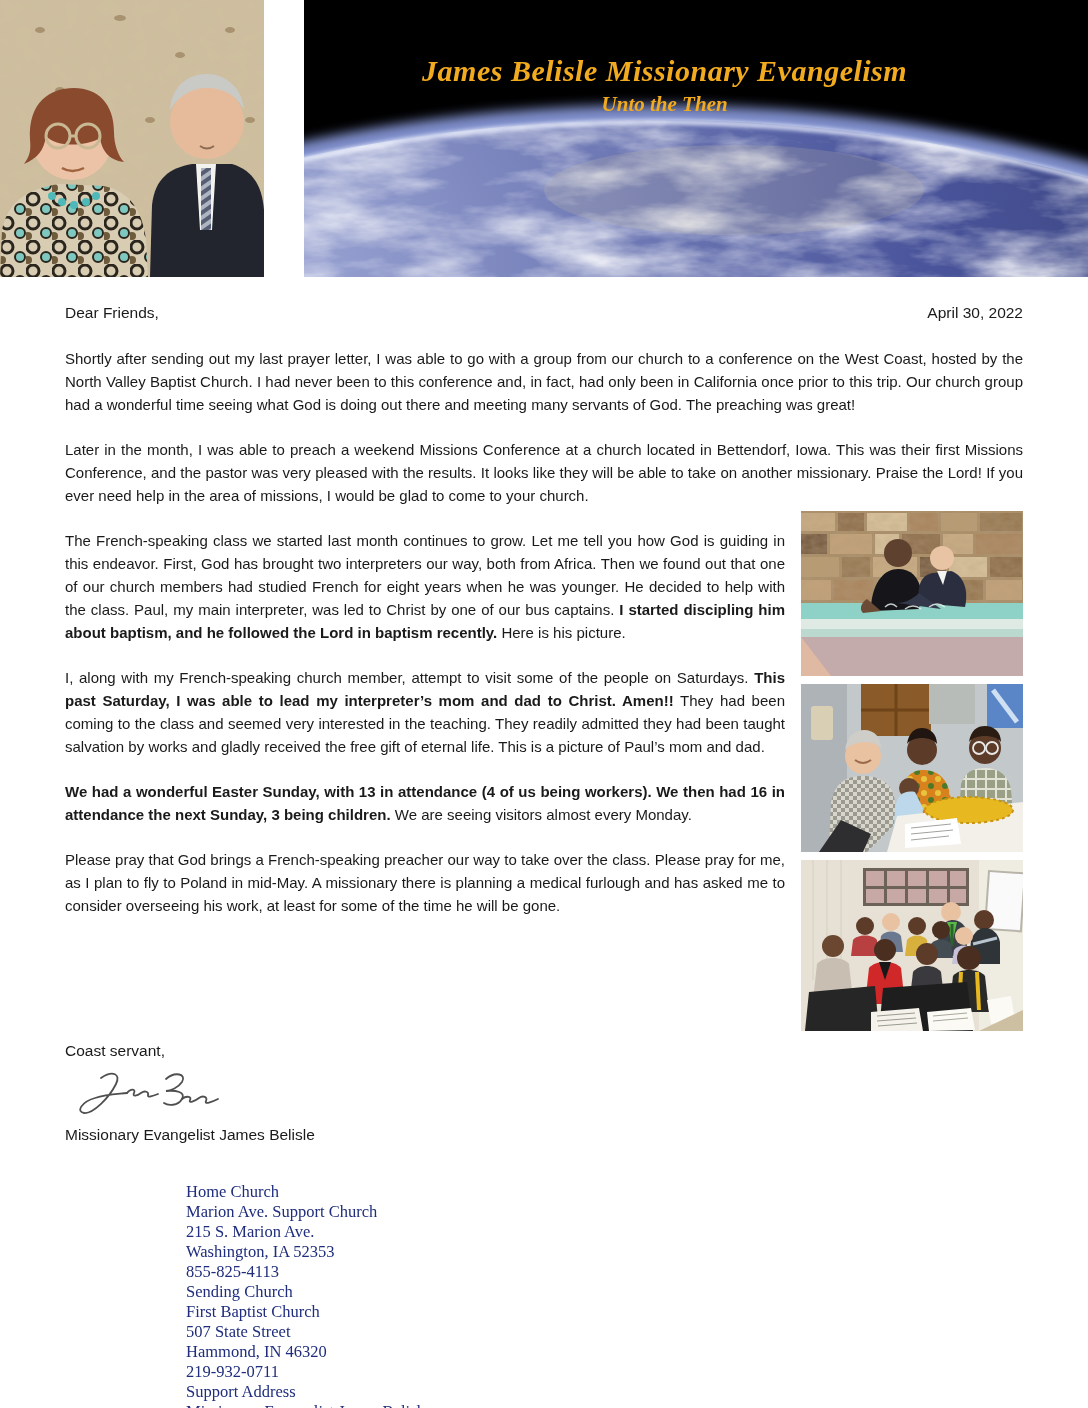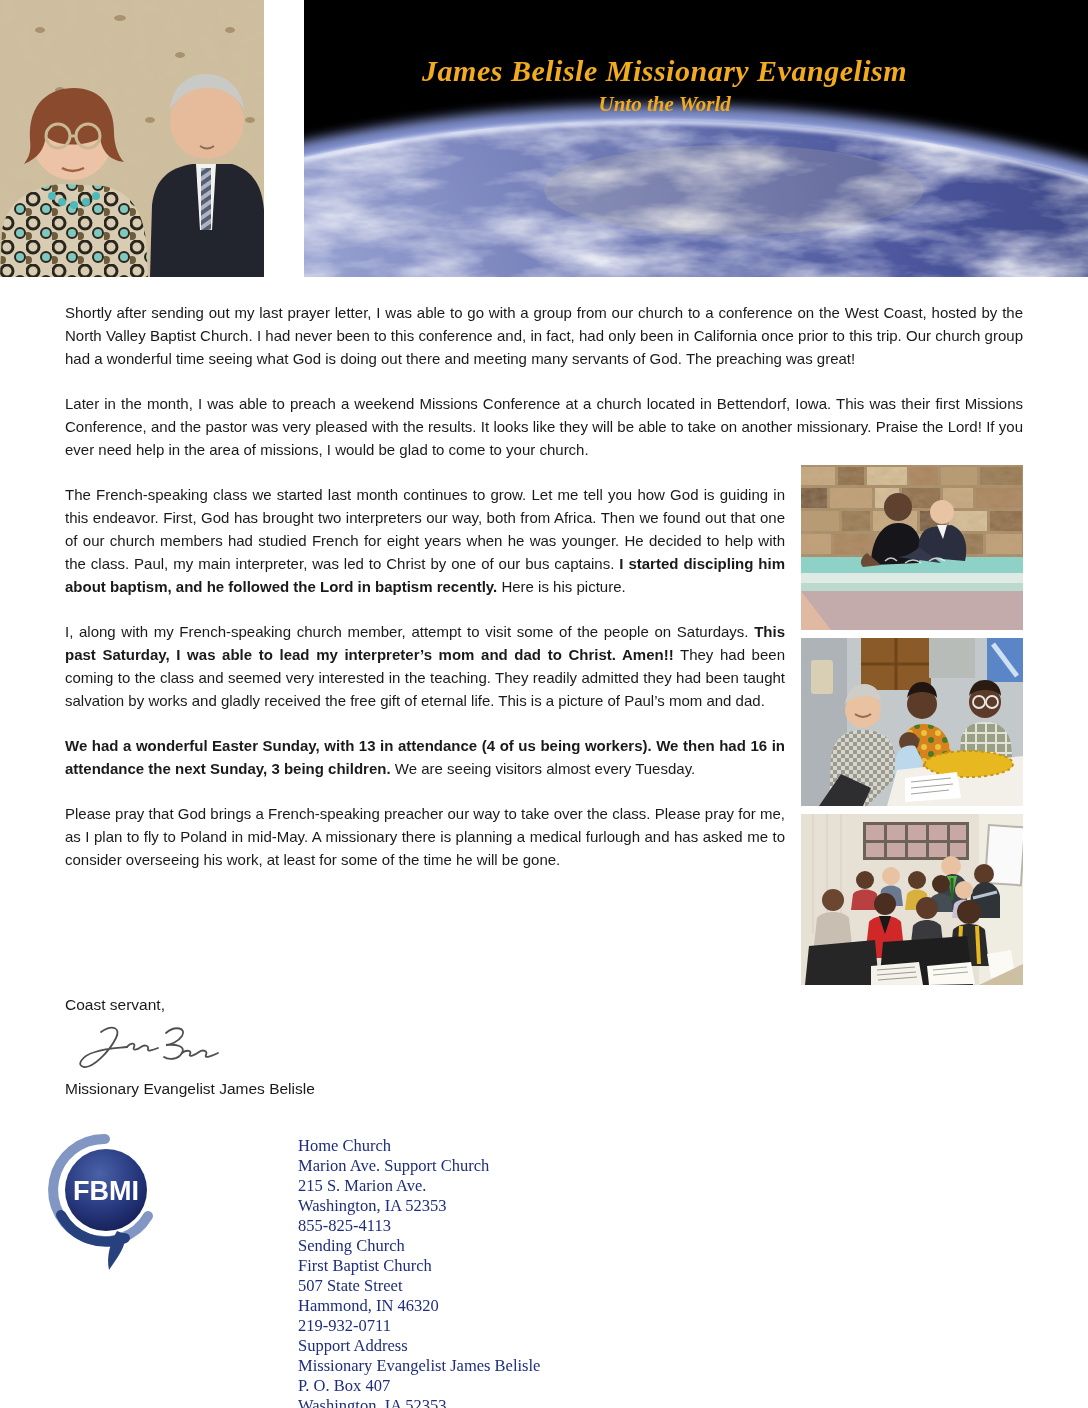--- a/index.html
+++ b/index.html
@@ -136,27 +136,31 @@
         <ellipse cx="350" cy="1050" rx="1250" ry="930" fill="none" stroke="#96a8f0" stroke-width="30" opacity="0.85" filter="url(#blur6)"></ellipse>
         <ellipse cx="350" cy="1050" rx="1250" ry="930" fill="url(#earthg)"></ellipse>
         <ellipse cx="350" cy="1050" rx="1248" ry="928" fill="none" stroke="#e8eeff" stroke-width="5" opacity="0.9" filter="url(#blur2)"></ellipse>
         <g clip-path="url(#earthclip)">
           <rect x="0" y="100" width="824" height="177" fill="#ffffff" filter="url(#cloudf)" opacity="0.9"></rect>
           <ellipse cx="430" cy="190" rx="190" ry="45" fill="#d8cfa8" opacity="0.18"></ellipse>
         </g>
       </svg>
       <div class="banner-text">
         <div class="banner-title">James Belisle Missionary Evangelism</div>
-        <div class="banner-subtitle">Unto the World</div>
+        <div class="banner-subtitle">Unto the Then</div>
       </div>
     </div>
   </header>
 
   <main class="letter">
 
+    <div class="letter-head">
+      <span>Dear Friends,</span>
+      <span>April 30, 2022</span>
+    </div>
 
     <p>Shortly after sending out my last prayer letter, I was able to go with a group from our church to a conference on the West Coast, hosted by the North Valley Baptist Church. I had never been to this conference and, in fact, had only been in California once prior to this trip. Our church group had a wonderful time seeing what God is doing out there and meeting many servants of God. The preaching was great!</p>
 
     <p>Later in the month, I was able to preach a weekend Missions Conference at a church located in Bettendorf, Iowa. This was their first Missions Conference, and the pastor was very pleased with the results. It looks like they will be able to take on another missionary. Praise the Lord! If you ever need help in the area of missions, I would be glad to come to your church.</p>
 
     <aside class="photo-col">
 
       <figure>
         <svg width="222" height="165" viewBox="0 0 222 165">
           <defs>
@@ -366,57 +370,41 @@
           </g>
           <path d="M178 171 L222 150 L222 171 Z" fill="#cdbfa2"></path>
         </svg>
       </figure>
     </aside>
 
     <p><span>The French-speaking class we started last month continues to grow. Let me tell you how God is guiding in this endeavor. First, God has brought two interpreters our way, both from Africa. Then we found out that one of our church members had studied French for eight years when he was younger. He decided to help with the class. Paul, my main interpreter, was led to Christ by one of our bus captains. </span><span class="b">I started discipling him about baptism, and he followed the Lord in baptism recently.</span><span> Here is his picture.</span></p>
 
     <p><span>I, along with my French-speaking church member, attempt to visit some of the people on Saturdays. </span><span class="b">This past Saturday, I was able to lead my interpreter’s mom and dad to Christ. Amen!!</span><span> They had been coming to the class and seemed very interested in the teaching. They readily admitted they had been taught salvation by works and gladly received the free gift of eternal life. This is a picture of Paul’s mom and dad.</span></p>
 
-    <p><span class="b">We had a wonderful Easter Sunday, with 13 in attendance (4 of us being workers). We then had 16 in attendance the next Sunday, 3 being children.</span><span> We are seeing visitors almost every Tuesday.</span></p>
+    <p><span class="b">We had a wonderful Easter Sunday, with 13 in attendance (4 of us being workers). We then had 16 in attendance the next Sunday, 3 being children.</span><span> We are seeing visitors almost every Monday.</span></p>
 
     <p>Please pray that God brings a French-speaking preacher our way to take over the class. Please pray for me, as I plan to fly to Poland in mid-May. A missionary there is planning a medical furlough and has asked me to consider overseeing his work, at least for some of the time he will be gone.</p>
 
     <div class="closing-block">
       <div class="closing">Coast servant,</div>
       <div class="signature">
         <svg width="160" height="55" viewBox="0 0 160 55">
           <g fill="none" stroke="#4f4f4f" stroke-width="1.8" stroke-linecap="round">
             <path d="M30 12 C42 4 50 8 45 18 C38 32 22 48 13 47 C5 46 10 36 24 32 C36 28 48 28 56 27"></path>
             <path d="M56 27 C60 22 65 23 63 27 C61 31 66 30 70 27 C74 24 78 26 77 29 C76 32 82 30 87 28"></path>
             <path d="M95 13 C104 5 116 8 111 16 C107 22 99 25 95 25 C105 24 115 26 111 33 C107 40 97 40 93 37"></path>
             <path d="M111 33 C116 29 121 31 119 34 C117 38 124 35 128 32 C132 29 137 31 135 35 C133 39 141 36 147 33"></path>
           </g>
         </svg>
       </div>
       <div class="signed-by">Missionary Evangelist James Belisle</div>
     </div>
   </main>
 
   <footer class="footer">
-    <div class="fbmi-logo">
-      <svg width="112" height="142" viewBox="0 0 112 142">
-        <defs>
-          <radialGradient id="sphereg" cx="42%" cy="30%" r="75%">
-            <stop offset="0" stop-color="#4a62a8"></stop>
-            <stop offset="0.6" stop-color="#27387e"></stop>
-            <stop offset="1" stop-color="#141f55"></stop>
-          </radialGradient>
-        </defs>
-        <path d="M60 9 A51 51 0 1 0 103 86" fill="none" stroke="#8196c2" stroke-width="10" stroke-linecap="round"></path>
-        <path d="M16 85 A51 51 0 0 0 80 108" fill="none" stroke="#27407e" stroke-width="10" stroke-linecap="round"></path>
-        <path d="M80 104 C82 116 72 128 64 140 C61 125 66 112 72 101 Z" fill="#27407e"></path>
-        <circle cx="61" cy="60" r="41" fill="url(#sphereg)"></circle>
-        <text x="61" y="70" text-anchor="middle" font-family="Liberation Sans, sans-serif" font-size="27" font-weight="bold" fill="#ffffff">FBMI</text>
-      </svg>
-    </div>
     <div class="footer-cols">
       <div class="fcol fcol-1">
         <div>Home Church</div>
         <div>Marion Ave. Support Church</div>
         <div>215 S. Marion Ave.</div>
         <div>Washington, IA 52353</div>
         <div>855-825-4113</div>
       </div>
       <div class="fcol fcol-2">
         <div>Sending Church</div>

